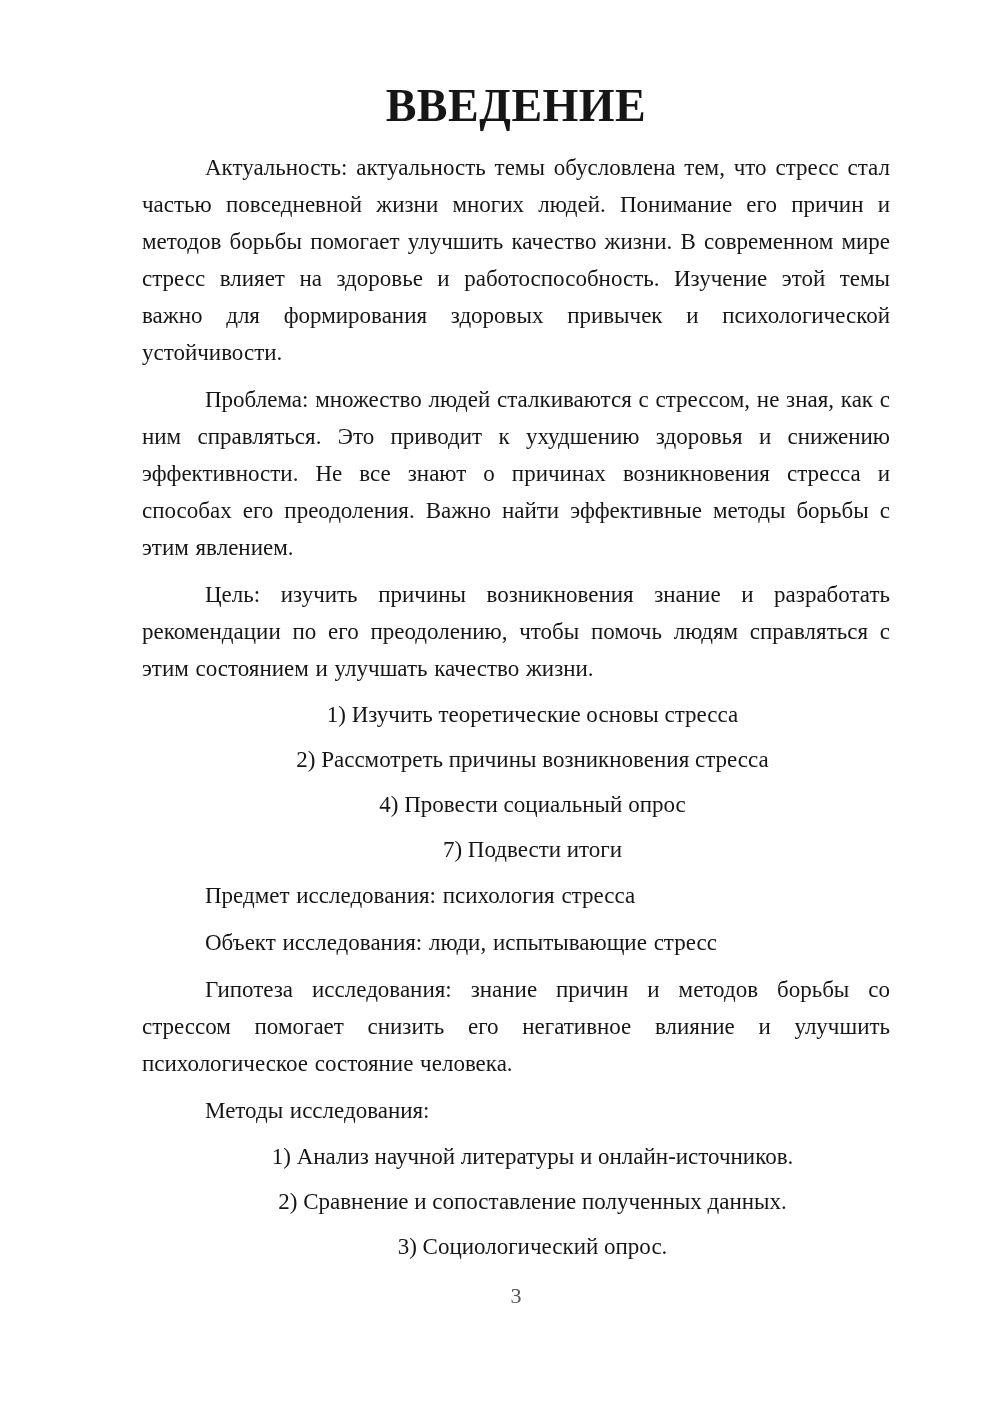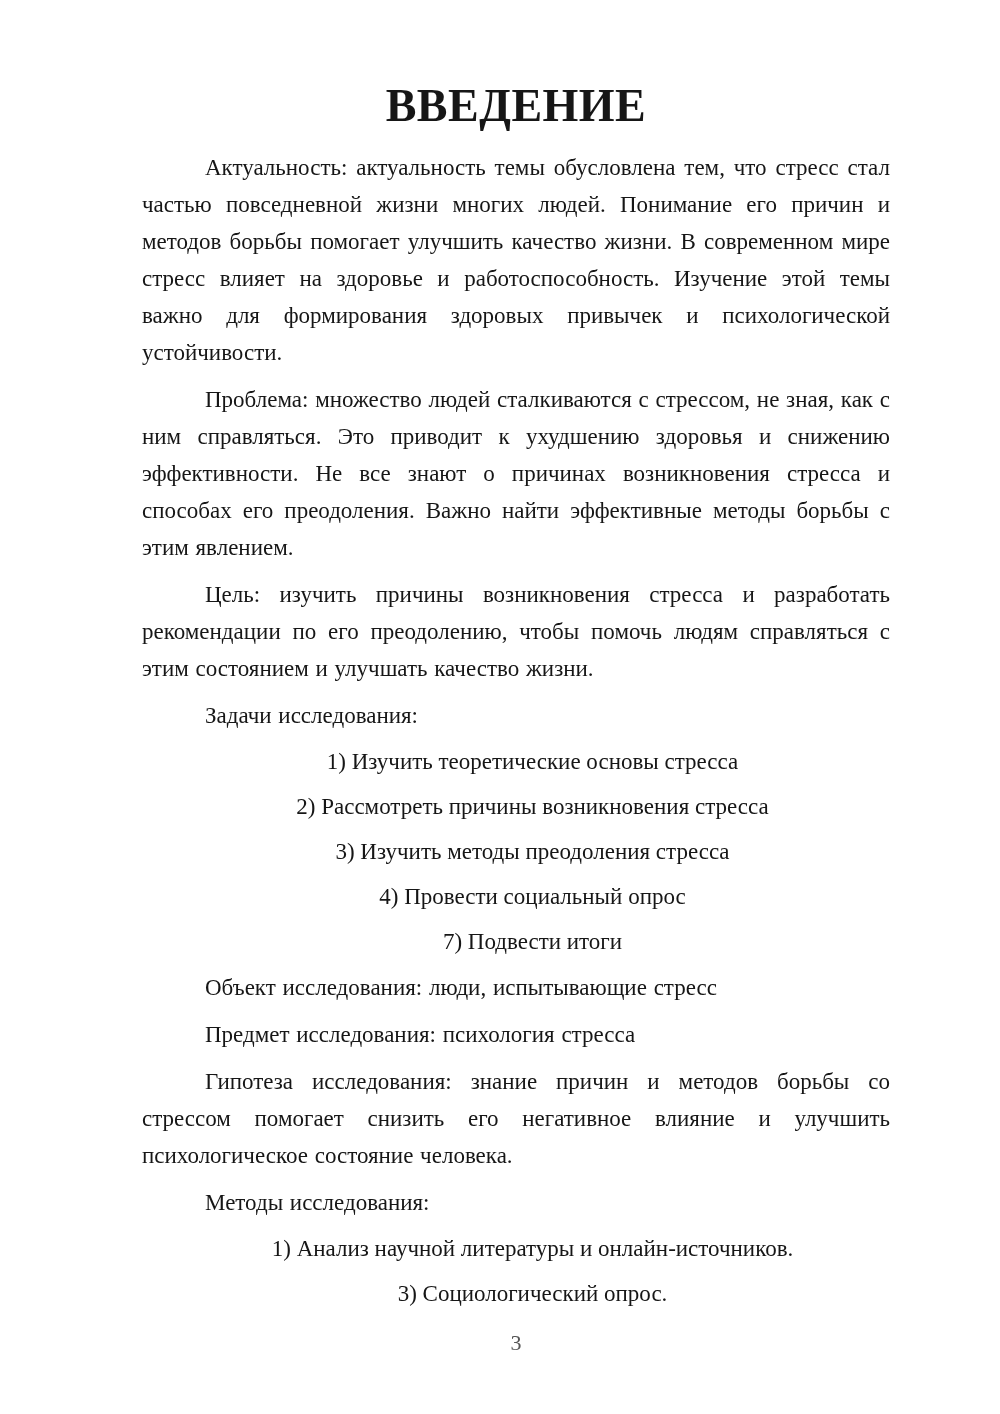--- a/index.html
+++ b/index.html
@@ -54,36 +54,35 @@
 <body>
 
 <div class="page">
 
   <h1 class="doc-title">ВВЕДЕНИЕ</h1>
 
   <p class="para">Актуальность: актуальность темы обусловлена тем, что стресс стал частью повседневной жизни многих людей. Понимание его причин и методов борьбы помогает улучшить качество жизни. В современном мире стресс влияет на здоровье и работоспособность. Изучение этой темы важно для формирования здоровых привычек и психологической устойчивости.</p>
 
   <p class="para">Проблема: множество людей сталкиваются с стрессом, не зная, как с ним справляться. Это приводит к ухудшению здоровья и снижению эффективности. Не все знают о причинах возникновения стресса и способах его преодоления. Важно найти эффективные методы борьбы с этим явлением.</p>
 
-  <p class="para">Цель: изучить причины возникновения стресса и разработать рекомендации по его преодолению, чтобы помочь людям справляться с этим состоянием и улучшать качество жизни.</p>
+  <p class="para">Цель: изучить причины возникновения знание и разработать рекомендации по его преодолению, чтобы помочь людям справляться с этим состоянием и улучшать качество жизни.</p>
 
-  <p class="para">Задачи исследования:</p>
 
   <div class="list-item">1) Изучить теоретические основы стресса</div>
   <div class="list-item">2) Рассмотреть причины возникновения стресса</div>
-  <div class="list-item">3) Изучить методы преодоления стресса</div>
   <div class="list-item">4) Провести социальный опрос</div>
   <div class="list-item">7) Подвести итоги</div>
 
+  <p class="para">Предмет исследования: психология стресса</p>
+
   <p class="para">Объект исследования: люди, испытывающие стресс</p>
-
-  <p class="para">Предмет исследования: психология стресса</p>
 
   <p class="para">Гипотеза исследования: знание причин и методов борьбы со стрессом помогает снизить его негативное влияние и улучшить психологическое состояние человека.</p>
 
   <p class="para">Методы исследования:</p>
 
   <div class="list-item">1) Анализ научной литературы и онлайн-источников.</div>
+  <div class="list-item">2) Сравнение и сопоставление полученных данных.</div>
   <div class="list-item">3) Социологический опрос.</div>
 
   <div class="page-number">3</div>
 
 </div>
 
 </body></html>

